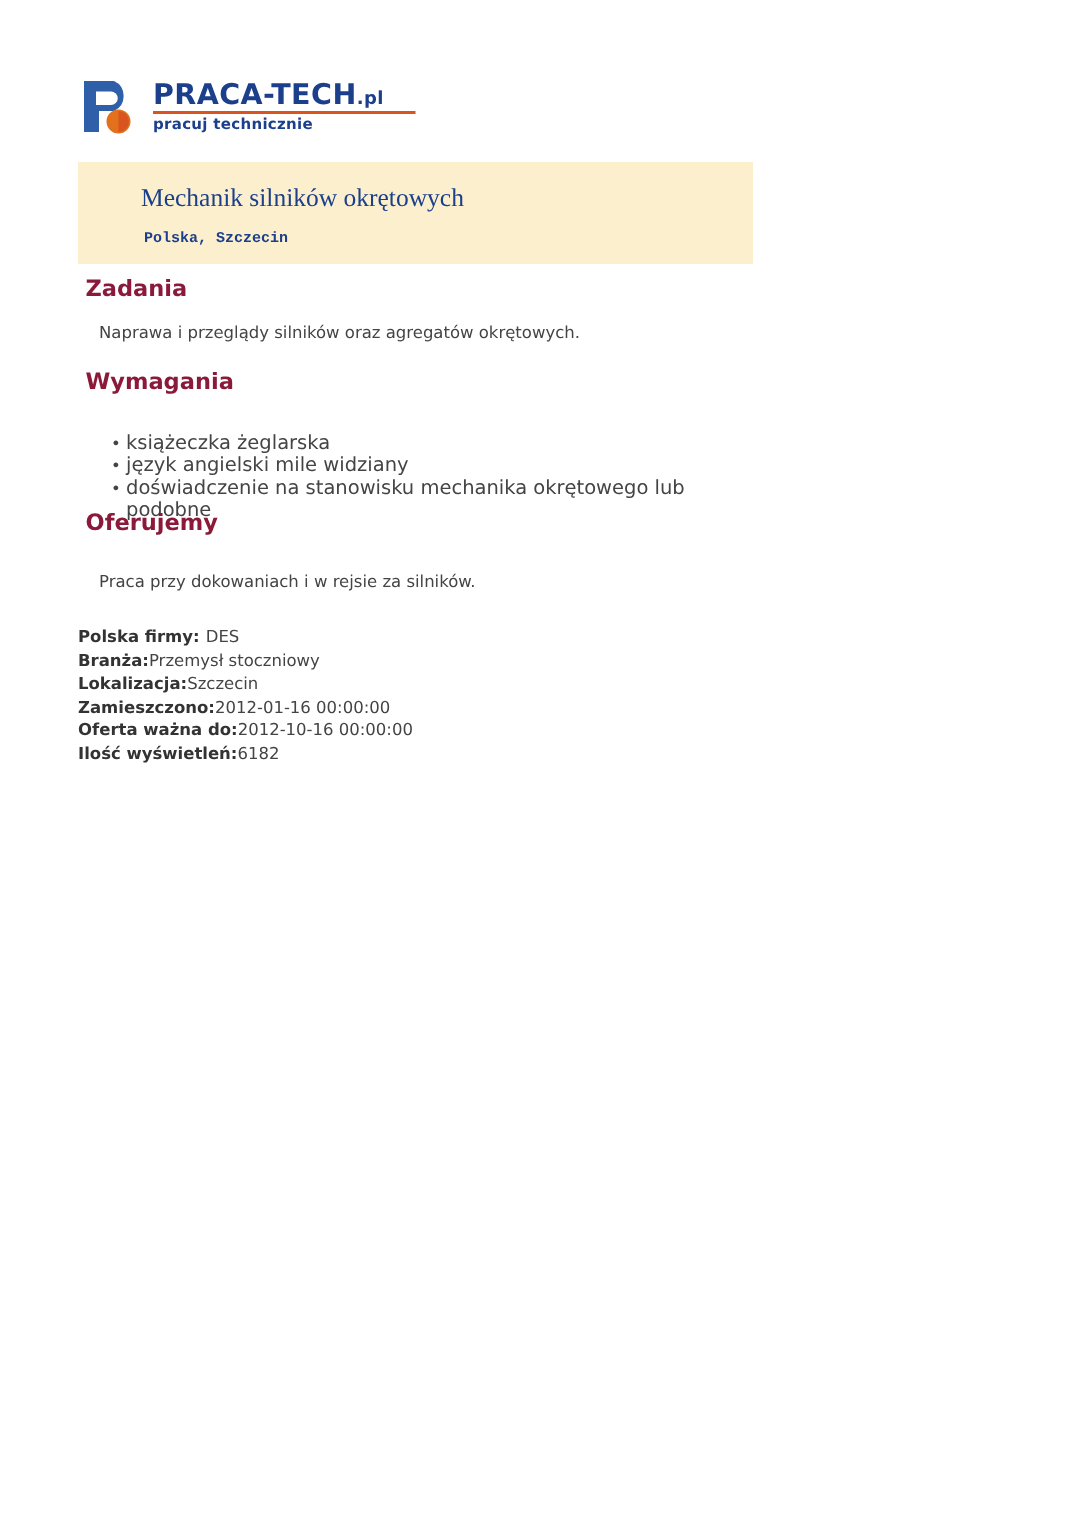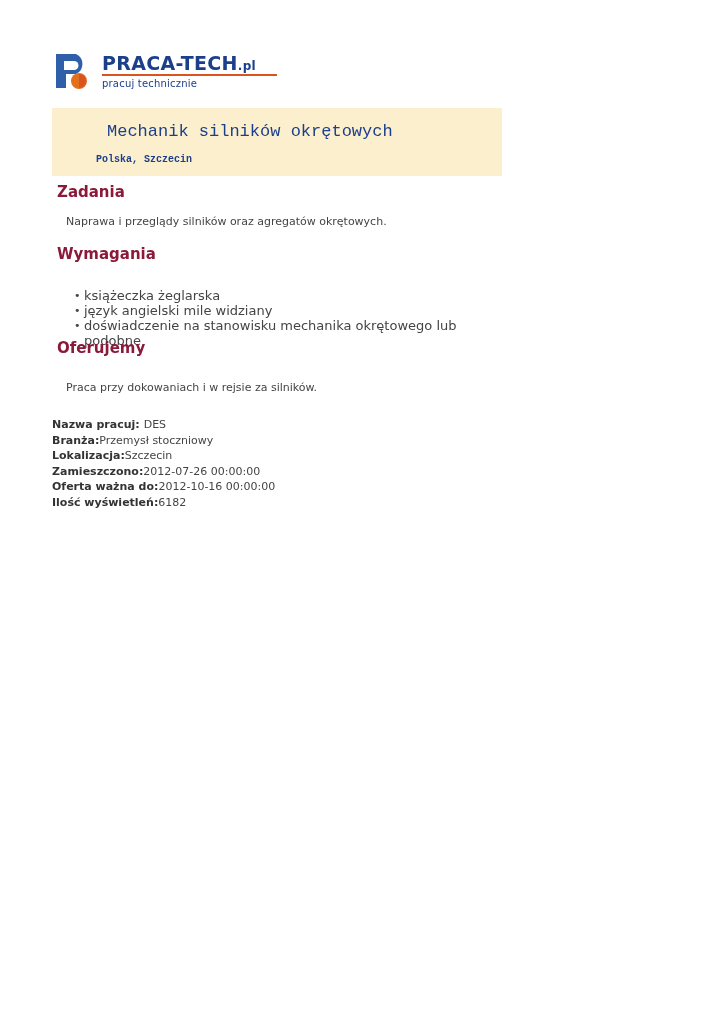--- a/index.html
+++ b/index.html
@@ -54,21 +54,21 @@
     font-size: 12px;
     color: #1b3f8b;
   }
   .logo-main .tech {
     color: #1b3f8b;
   }
   .logo-sub {
     margin-top: 4px;
     font-size: 10px;
     color: #1b3f8b;
-    font-weight: normal;
+    font-weight: bold;
     letter-spacing: 0.2px;
   }
   .logo-rule {
     position: absolute;
     left: 50px;
     top: 24px;
     width: 175px;
     height: 2px;
     background: #d9541e;
   }
@@ -81,22 +81,21 @@
     width: 450px;
     height: 68px;
     background: #fcefcd;
   }
   .banner-title {
     position: absolute;
     left: 42px;
     top: 14px;
     font-size: 17px;
     color: #1b3f8b;
-    font-family: Liberation Mono, monospace;
-    margin-left: 13px;
+    font-family: Liberation Serif, serif;
   }
   .banner-location {
     position: absolute;
     left: 44px;
     top: 46px;
     font-size: 10px;
     font-weight: bold;
     color: #1b3f8b;
     font-family: Liberation Mono, monospace;
   }
@@ -206,30 +205,30 @@
     <li>książeczka żeglarska</li>
     <li>język angielski mile widziany</li>
     <li>doświadczenie na stanowisku mechanika okrętowego lub podobne</li>
   </ul>
 
   <div class="section-heading h-oferujemy">Oferujemy</div>
   <div class="para p-oferujemy">Praca przy dokowaniach i w rejsie za silników.</div>
 
   <div class="meta">
     <div class="meta-row spaced">
-      <span class="meta-label">Nazwa pracuj:</span><span class="meta-value">DES</span>
+      <span class="meta-label">Polska firmy:</span><span class="meta-value">DES</span>
     </div>
     <div class="meta-row">
       <span class="meta-label">Branża:</span><span class="meta-value">Przemysł stoczniowy</span>
     </div>
     <div class="meta-row">
       <span class="meta-label">Lokalizacja:</span><span class="meta-value">Szczecin</span>
     </div>
     <div class="meta-row">
-      <span class="meta-label">Zamieszczono:</span><span class="meta-value">2012-07-26 00:00:00</span>
+      <span class="meta-label">Zamieszczono:</span><span class="meta-value">2012-01-16 00:00:00</span>
     </div>
     <div class="meta-row">
       <span class="meta-label">Oferta ważna do:</span><span class="meta-value">2012-10-16 00:00:00</span>
     </div>
     <div class="meta-row">
       <span class="meta-label">Ilość wyświetleń:</span><span class="meta-value">6182</span>
     </div>
   </div>
 
 </div>

